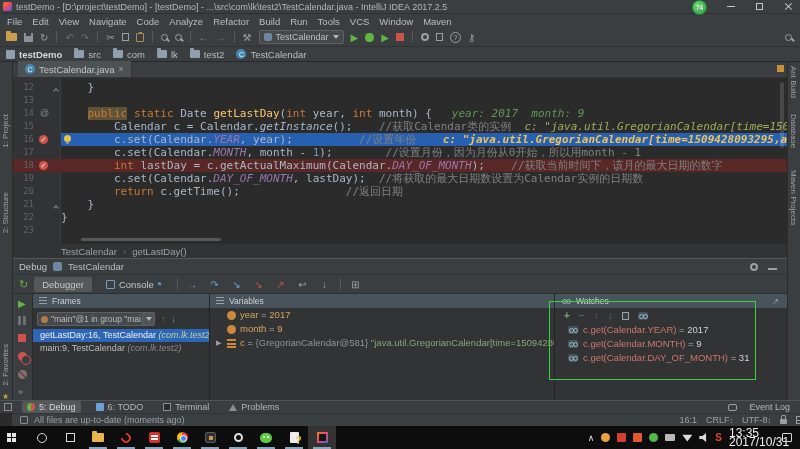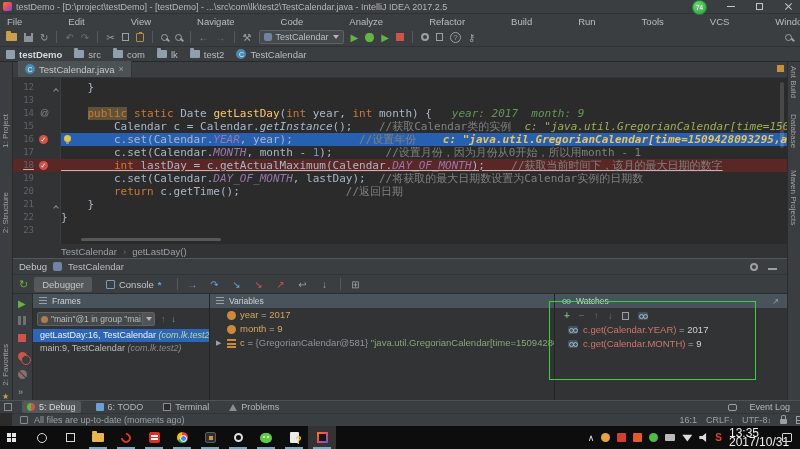--- a/index.html
+++ b/index.html
@@ -19,21 +19,21 @@
     display:flex;align-items:center;justify-content:center;z-index:30;border:1px solid #228b3c;}
   .wctl{display:flex;align-items:center;gap:21px;margin-right:8px;margin-left:24px;}
   .wmin{width:8px;height:1px;background:#c3c6c8;}
   .wmax{width:7px;height:7px;border:1px solid #c3c6c8;}
   .wclose{position:relative;width:8px;height:8px;}
   .wclose::before,.wclose::after{content:"";position:absolute;left:0;top:3.5px;width:9px;height:1px;background:#c3c6c8;}
   .wclose::before{transform:rotate(45deg);}.wclose::after{transform:rotate(-45deg);}
 
   
   .menubar{position:absolute;left:0;top:14px;width:800px;height:14px;background:#3b3e40;
-    display:flex;align-items:center;font-size:9.5px;color:#bbbec0;padding-left:2px;gap:36px;}
+    display:flex;align-items:center;font-size:9.5px;color:#bbbec0;padding-left:2px;}
   .mitem{padding:0 5px;}
 
   
   .toolbar{position:absolute;left:0;top:28px;width:800px;height:19px;background:#3b3e40;
     border-bottom:1px solid #303335;display:flex;align-items:center;gap:7px;padding-left:6px;font-size:10px;}
   .tsep{width:1px;height:12px;background:#55585a;margin:0 1px;}
   .g-dim{color:#6e7173;}.g-grey{color:#9da0a3;}.g-cyan{color:#57a7a5;}.g-green{color:#62b543;}
   .g-red{color:#d0524d;}.g-blue{color:#6a9fd8;}
   .tfolder{width:11px;height:8px;background:#caa04c;border-radius:1px;position:relative;}
   .tfolder::before{content:"";position:absolute;top:-2px;left:0;width:5px;height:2px;background:#caa04c;border-radius:1px 1px 0 0;}
@@ -81,21 +81,21 @@
     border-bottom:1px solid #323537;display:flex;align-items:flex-end;}
   .etab{display:flex;align-items:center;gap:4px;background:#4c5154;height:16px;padding:0 7px;
     font-size:9.5px;color:#c3c6c8;border-right:1px solid #323537;margin-left:5px;}
   .tclose{color:#9da0a3;font-size:9px;}
 
   
   .editor{position:absolute;left:13px;top:78px;width:774px;height:166px;background:#2b2b2b;overflow:hidden;}
   .gutterbg{position:absolute;left:0;top:0;width:48px;height:100%;background:#313335;border-right:1px solid #3a3d3f;}
   .codelines{position:absolute;left:0;top:3px;width:100%;}
   .eline{display:flex;height:13px;line-height:13px;position:relative;}
-  .eline.bpl{background:#5a2727;text-decoration:underline;}
+  .eline.bpl{background:#5a2727;}
   .ln{width:24px;text-align:right;padding-right:3px;color:#606366;
     font-family:"DejaVu Sans Mono",monospace;font-size:9px;flex:none;}
   .gut{width:14px;flex:none;position:relative;}
   .fold{width:10px;flex:none;text-align:center;}
   .foldmark{display:inline-block;width:4px;height:4px;border-right:1px solid #8a8d8f;
     border-bottom:1px solid #8a8d8f;transform:rotate(-135deg);margin-top:4px;}
   .ecode{flex:1;white-space:pre;overflow:hidden;font-family:"DejaVu Sans Mono",monospace;
     font-size:11px;color:#a9b7c6;position:relative;}
   .eline.exec .ecode{background:#2760b0;}
   .bp{position:absolute;left:2px;top:2px;width:9px;height:9px;border-radius:50%;background:#cf5349;}
@@ -572,20 +572,24 @@
         </div>
         <div>
             <div class="wrow">
               <span class="w-ic"></span>
               <span style="white-space:pre;"><span class="wexpr">c.get(Calendar.YEAR)</span><span class="veq"> = </span><span class="wval">2017</span></span>
             </div>
             <div class="wrow">
               <span class="w-ic"></span>
               <span style="white-space:pre;"><span class="wexpr">c.get(Calendar.MONTH)</span><span class="veq"> = </span><span class="wval">9</span></span>
             </div>
+            <div class="wrow">
+              <span class="w-ic"></span>
+              <span style="white-space:pre;"><span class="wexpr">c.get(Calendar.DAY_OF_MONTH)</span><span class="veq"> = </span><span class="wval">31</span></span>
+            </div>
           </div>
       </div>
     </div>
   </div>
 
   <div class="greenbox"></div>
 
   <div class="twbar">
     <span class="tw-winic ic"></span>
     <div class="twitem active">

